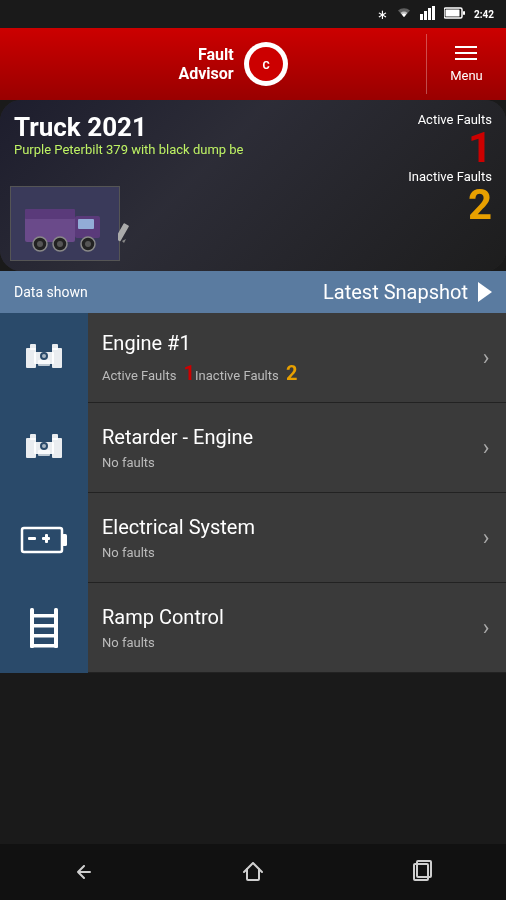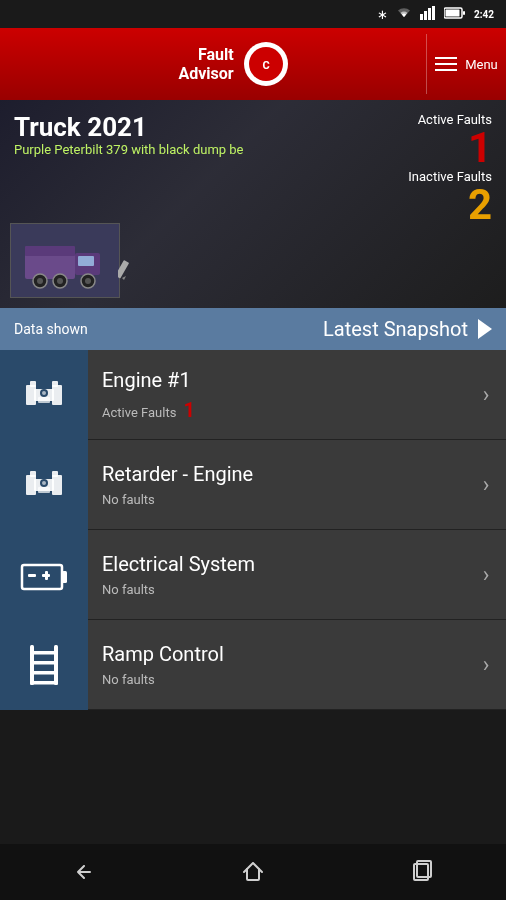--- a/index.html
+++ b/index.html
@@ -55,37 +55,38 @@
       display: flex;
       align-items: center;
       justify-content: center;
     }
     .cummins-logo svg { width: 36px; height: 36px; }
     #header-menu {
       width: 80px;
       height: 60px;
       border-left: 1px solid rgba(255,255,255,0.3);
       display: flex;
-      flex-direction: row;
+      flex-direction: column;
       align-items: center;
       justify-content: center;
       gap: 8px;
       cursor: pointer;
     }
     .menu-lines { display: flex; flex-direction: column; gap: 4px; align-items: center; }
     .menu-line { width: 22px; height: 2px; background: white; }
     .menu-label { font-size: 13px; color: white; }
 
     
     #hero {
       width: 100%;
-      height: 208px;
+      height: 171px;
       position: relative;
       overflow: hidden;
       background: #2a2a2a;
+      border-radius: 21px;
     }
     #hero-bg {
       position: absolute;
       top: 0; left: 0; right: 0; bottom: 0;
       background: linear-gradient(135deg, #1a1a2e 0%, #2d2d3a 40%, #1a1a1a 100%);
       opacity: 0.8;
     }
     #hero-truck-img {
       position: absolute;
       left: 10px;
@@ -320,20 +321,21 @@
         <rect x="36" y="14" width="6" height="6" rx="1" fill="white" opacity="0.9"></rect>
         <rect x="22" y="30" width="12" height="6" rx="1" fill="white" opacity="0.7"></rect>
         <circle cx="28" cy="26" r="4" fill="#2a4a6a"></circle>
         <circle cx="28" cy="26" r="2" fill="white" opacity="0.6"></circle>
       </svg>
     </div>
     <div class="fault-content">
       <div class="fault-title">Engine #1</div>
       <div class="fault-sub">
         <span class="fault-sub-item">Active Faults <span class="fault-count-small-red">1</span></span>
+        <span class="fault-sub-item">Inactive Faults <span class="fault-count-small-yellow">2</span></span>
       </div>
     </div>
     <div class="fault-chevron">›</div>
   </div>
 
   <div class="fault-item">
     <div class="fault-icon-box">
       <svg viewBox="0 0 56 56" fill="none">
         <rect x="10" y="18" width="10" height="20" rx="1" fill="white" opacity="0.9"></rect>
         <rect x="18" y="22" width="20" height="12" rx="1" fill="white" opacity="0.9"></rect>

